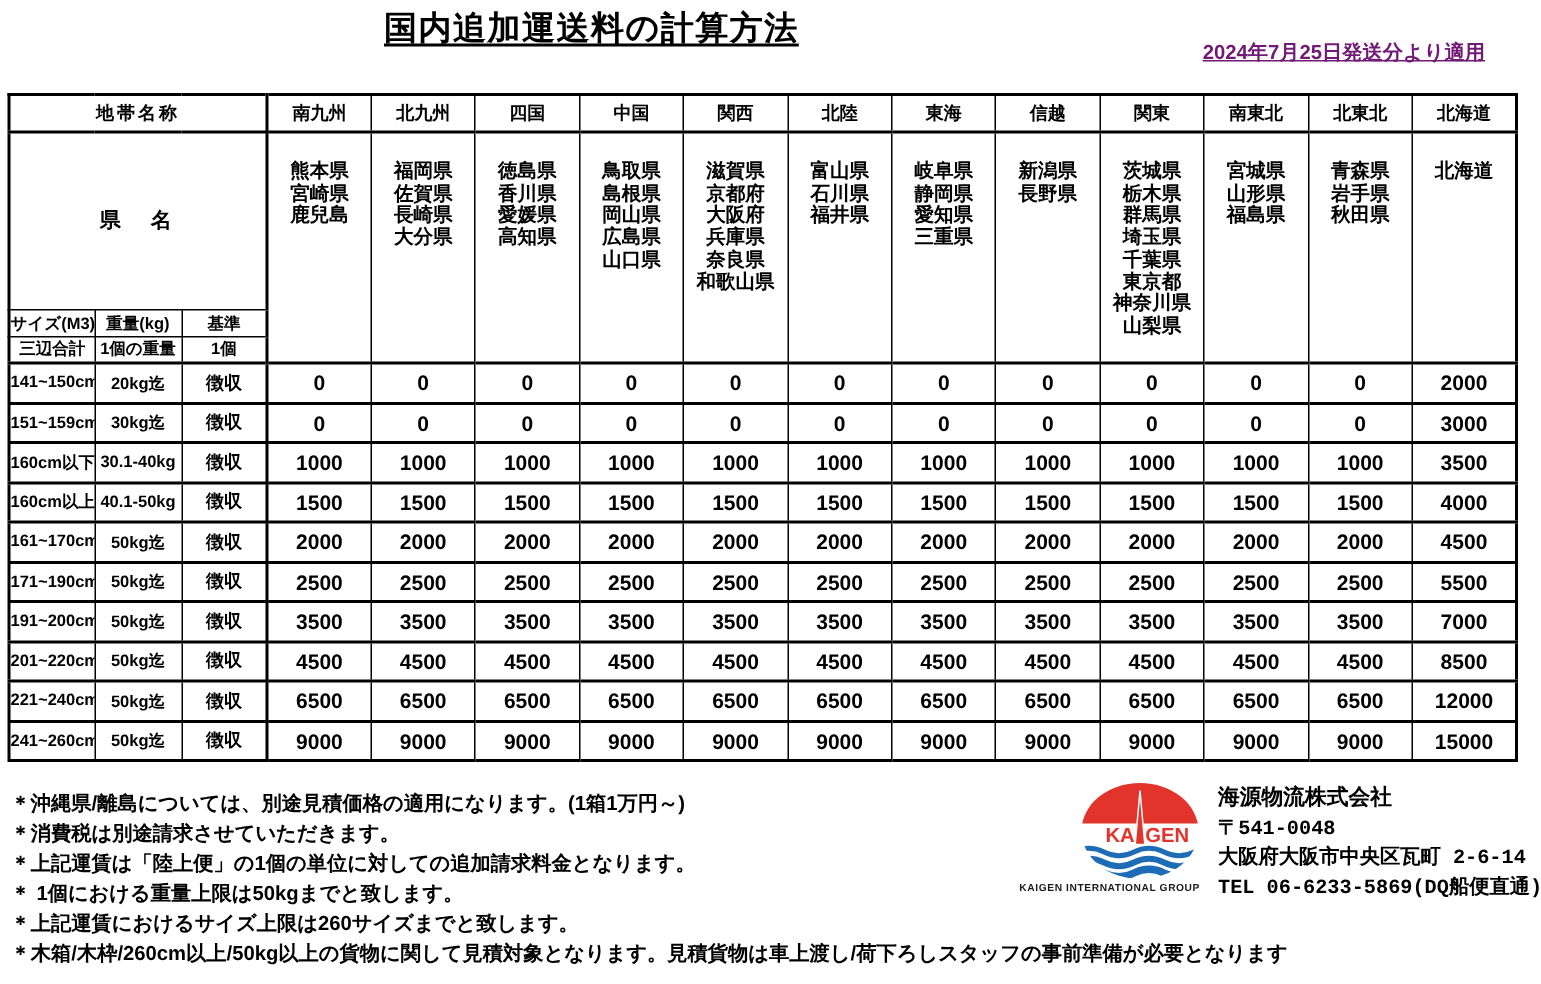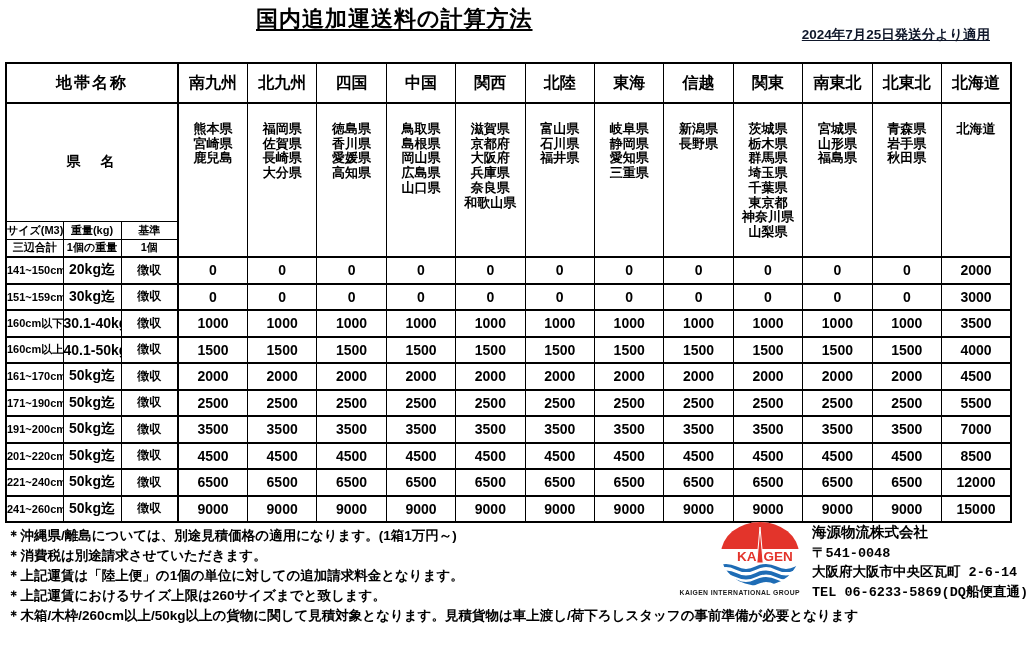--- a/index.html
+++ b/index.html
@@ -15,55 +15,55 @@
     position: absolute; left: 256px; top: 4px;
     font-size: 22px; font-weight: bold;
     letter-spacing: 1px;
     text-decoration: underline;
     text-decoration-thickness: 2px;
     text-underline-offset: 3px;
   }
   .date-note {
     position: absolute; right: 37px; top: 26px;
     font-size: 13.5px; font-weight: bold;
-    color: #0f172a;
+    color: #701a75;
     text-decoration: underline;
   }
   table.fee {
     position: absolute; left: 5px; top: 62px;
     width: 1007px;
     border-collapse: collapse;
     table-layout: fixed;
     border: 2.5px solid #000;
     font-weight: bold;
   }
   .fee td {
     border: 1px solid #000;
     text-align: center;
     vertical-align: middle;
     padding: 0;
     overflow: hidden;
     white-space: nowrap;
   }
   .fee td.thickR { border-right: 2px solid #000; }
-  .fee tr.hrow1 td { height: 40px; border-bottom: 2.5px solid #000; font-size: 16px; }
+  .fee tr.hrow1 td { height: 25px; border-bottom: 2.5px solid #000; font-size: 12px; }
   .fee td.corner { letter-spacing: 2px; }
   .fee td.prefhead { height: 118px; font-size: 14px; letter-spacing: 3px; }
   .fee td.prefcell {
     vertical-align: top; padding-top: 18px;
     font-size: 13px; line-height: 14.7px;
   }
   .fee tr.subrow td { height: 18px; font-size: 11px; }
   .fee tr.datarow td {
     height: 26.5px;
     border-top: 2px solid #000;
     border-bottom: 2px solid #000;
   }
   .fee td.sizec  { font-size: 11px; }
-  .fee td.weightc{ font-size: 14px; }
+  .fee td.weightc{ font-size: 11px; }
   .fee td.basisc { font-size: 12px; }
   .fee td.valc   { font-size: 14px; }
   .notes {
     position: absolute; left: 7px; top: 526px;
     font-size: 13.5px; font-weight: bold;
     line-height: 20px; white-space: nowrap;
   }
   .company {
     position: absolute; left: 688px; top: 521px;
     display: flex; gap: 12px; align-items: flex-start;
@@ -374,20 +374,21 @@
         <td class="valc">9000</td>
         <td class="valc">15000</td>
       </tr>
     </tbody>
 </table>
 
 <div class="notes">
     <div>＊沖縄県/離島については、別途見積価格の適用になります。(1箱1万円～)</div>
     <div>＊消費税は別途請求させていただきます。</div>
     <div>＊上記運賃は「陸上便」の1個の単位に対しての追加請求料金となります。</div>
+    <div>＊ 1個における重量上限は50kgまでと致します。</div>
     <div>＊上記運賃におけるサイズ上限は260サイズまでと致します。</div>
     <div>＊木箱/木枠/260cm以上/50kg以上の貨物に関して見積対象となります。見積貨物は車上渡し/荷下ろしスタッフの事前準備が必要となります</div>
   </div>
 
 <div class="company">
   <div class="logo">
     <svg width="80" height="66" viewBox="0 0 80 66">
       <defs>
         <clipPath id="logoClip">
             <ellipse cx="40" cy="33" rx="39" ry="32"></ellipse>

